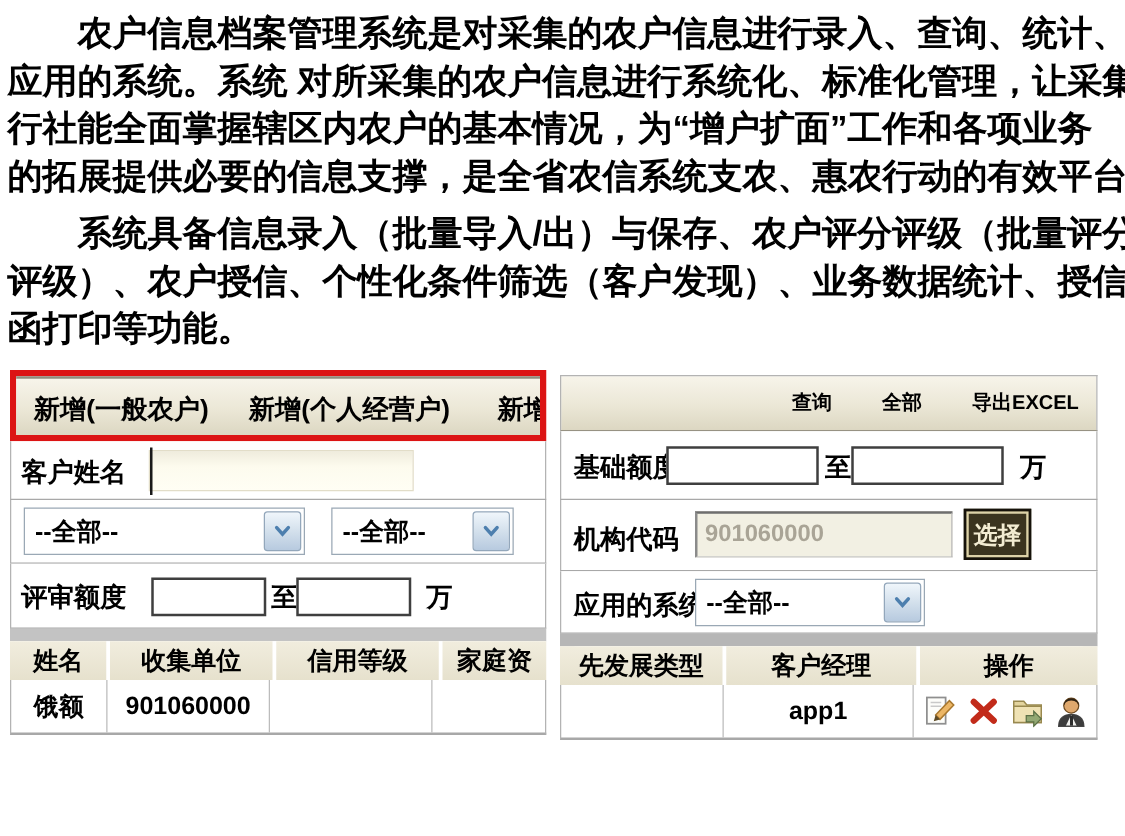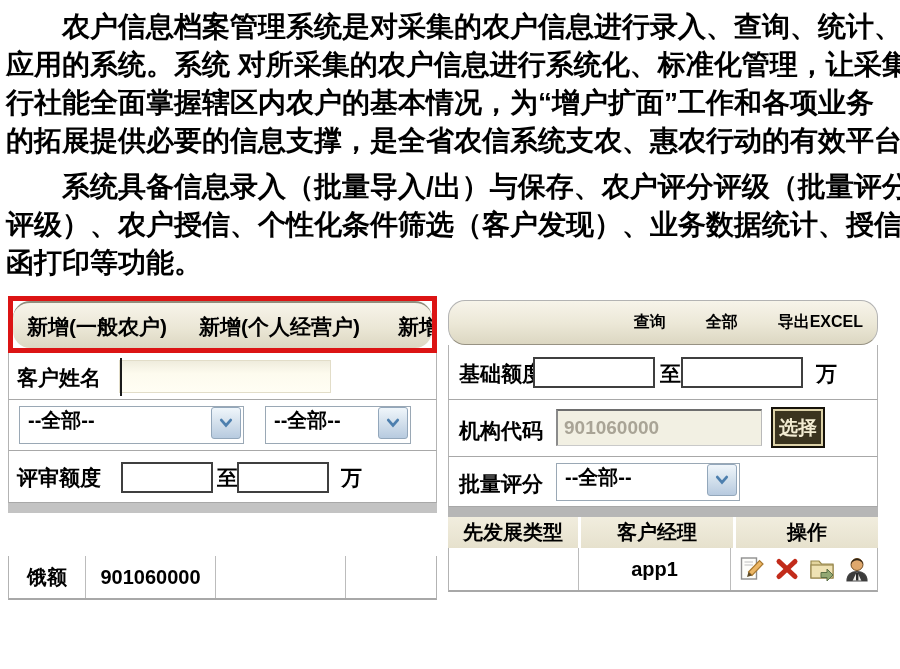--- a/index.html
+++ b/index.html
@@ -14,40 +14,39 @@
   .para .line { white-space:nowrap; }
   .para .indent { padding-left:56px; }
   .p1 { top:8px; }
   .p2 { top:168px; }
 
   
   .panel { position:absolute; font-weight:bold; color:#000; }
   .bar {
     background:linear-gradient(180deg,#f7f4ea 0%, #ebe7d6 55%, #dcd7c2 100%);
     border-top:2px solid #908d7d;
-    border-radius:17px;
   }
   .row { position:absolute; left:0; right:0; background:#fff;
          border-left:1px solid #b3b3b3; border-right:1px solid #b3b3b3;
          border-bottom:1px solid #a8a8a8;padding-left:29px; }
   .lbl { position:absolute; font-size:21px; color:#000; }
   .tinput { position:absolute; background:#fff; border:2px solid #3f3f3f; height:31px; width:92px;
             font-size:18px; padding:0 4px; font-family:"Liberation Sans",sans-serif; }
   .band { position:absolute; left:0; right:0; height:10px; background:#c3c3c3; }
   .thead { position:absolute; left:0; right:0; height:31px; background:#fff; display:flex; gap:3px; }
   .thead .th { background:linear-gradient(180deg,#f1edde,#e6e1cd); display:flex; align-items:center;
                justify-content:center; font-size:20px; }
   .trow { position:absolute; left:0; right:0; background:#fff; display:flex;
           border-bottom:2px solid #a8a8a8; border-left:1px solid #b3b3b3; border-right:1px solid #b3b3b3; }
   .trow .td { display:flex; align-items:center; justify-content:center; font-size:20px;
               border-right:1px solid #bcbcbc; }
   .trow .td:last-child { border-right:none; }
   
   .sel { position:absolute; height:38px; background:#fff; border:1px solid #9aa8b5;
-         display:flex; align-items:flex-start; }
+         display:flex; align-items:center; }
   .sel .val { flex:1; font-size:20px; padding-left:8px; color:#000; }
   .sel .dd-btn { width:30px; height:32px; margin-right:2px; border:1px solid #93a7bb; border-radius:3px;
                  background:linear-gradient(180deg,#f0f6fb 0%, #d3e0ec 50%, #b7cadf 100%);
                  display:flex; align-items:center; justify-content:center; }
   .sel .dd-btn svg { width:14px; height:10px; }
 
   
   .lp { left:8px; top:296px; width:429px; height:298px; }
   .lp-redbox { position:absolute; left:0; top:0; width:429px; height:57px;
                border:5px solid #dc1414; }
@@ -55,21 +54,21 @@
   .tb-btn { position:absolute; top:10px; font-size:21px; white-space:nowrap; cursor:pointer; color:#000; }
   .lp .r1 { top:57px;  height:47px; }
   .lp .r2 { top:104px; height:51px; }
   .lp .r3 { top:155px; height:52px; }
   .name-input { position:absolute; left:110px; top:7px; width:212px; height:33px;
                 background:linear-gradient(180deg,#efecdd 0%, #fdfbee 40%, #fffef4 100%);
                 border:1px solid #e2ddc8; }
   .caret { position:absolute; left:0px; top:-3px; width:2px; height:38px; background:#1a1a1a; }
   .lp .band  { top:207px; }
   .lp .thead { top:217px; }
-  .lp .trow  { top:260px; height:44px; }
+  .lp .trow  { top:248px; height:44px; }
   .lp .c1 { width:77px; } .lp .c2 { width:130px; } .lp .c3 { width:130px; } .lp .c4 { flex:1; }
 
   
   .rp { left:448px; top:300px; width:430px; height:294px; }
   .rp-toolbar { position:absolute; left:0; top:0; right:0; height:45px;
                 border:1px solid #b3b3b3; border-bottom:1px solid #979283;
                 display:flex; justify-content:flex-end; align-items:center; gap:40px; padding-right:14px; }
   .rp-toolbar .tbr-btn { font-size:16px; cursor:pointer; white-space:nowrap; color:#000; }
   .rp .r1 { top:45px;  height:55px; }
   .rp .r2 { top:100px; height:57px; }
@@ -148,20 +147,26 @@
     <div class="row r3">
       <span class="lbl" style="left:8px; top:13px">评审额度</span>
       <input class="tinput" style="left: 112px; top: 11px;" value="">
       <span class="lbl" style="left:208px; top:13px">至</span>
       <input class="tinput" style="left: 228px; top: 11px;" value="">
       <span class="lbl" style="left:332px; top:13px">万</span>
     </div>
 
     <div class="band"></div>
 
+    <div class="thead">
+      <div class="th c1">姓名</div>
+      <div class="th c2">收集单位</div>
+      <div class="th c3">信用等级</div>
+      <div class="th c4">家庭资</div>
+    </div>
 
     <div class="trow">
       <div class="td c1">饿额</div>
       <div class="td c2">901060000</div>
       <div class="td c3"></div>
       <div class="td c4"></div>
     </div>
   </div>
 
   <div class="panel rp">
@@ -180,21 +185,21 @@
       <span class="lbl" style="left:367px; top:15px">万</span>
     </div>
 
     <div class="row r2">
       <span class="lbl" style="left:10px; top:17px">机构代码</span>
       <input class="org-input" readonly="" value="901060000" style="">
       <div class="select-btn">选择</div>
     </div>
 
     <div class="row r3">
-      <span class="lbl" style="left:10px; top:13px">批量评分</span>
+      <span class="lbl" style="left:10px; top:13px">应用的系统</span>
       <div class="sel" style="left:107px; top:6px; width:184px">
         <span class="val">--全部--</span>
         <span class="dd-btn">
           <svg viewBox="0 0 12 8">
               <path d="M2 1.5 L6 6 L10 1.5" fill="none" stroke="#4d7fae" stroke-width="2.4" stroke-linecap="round"></path>
             </svg>
         </span>
       </div>
     </div>
 

